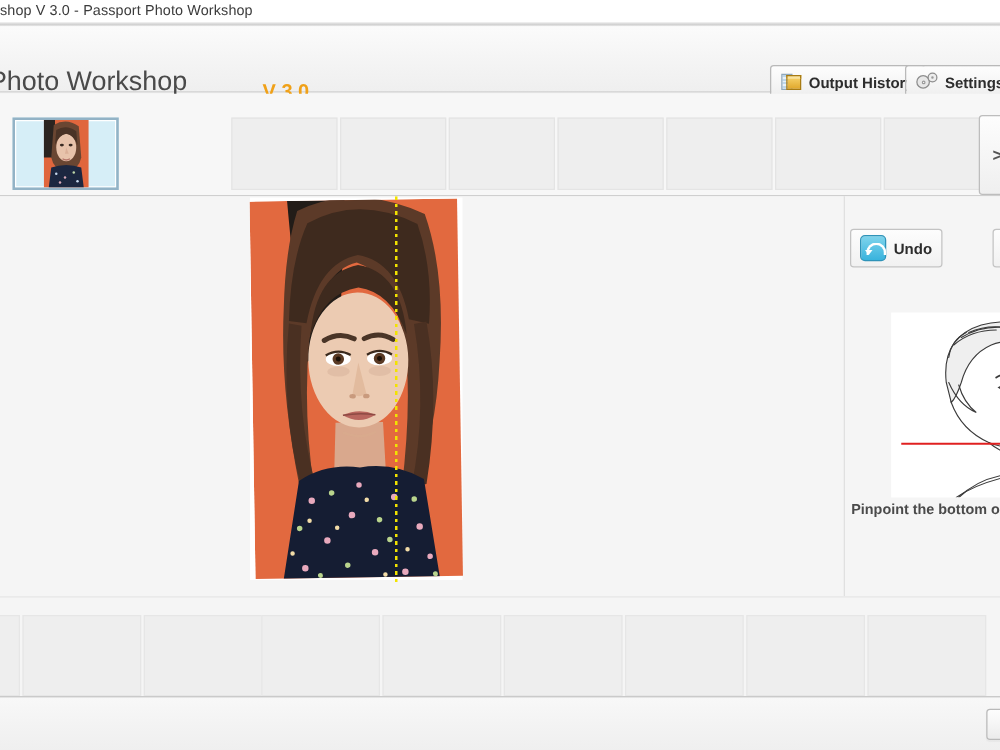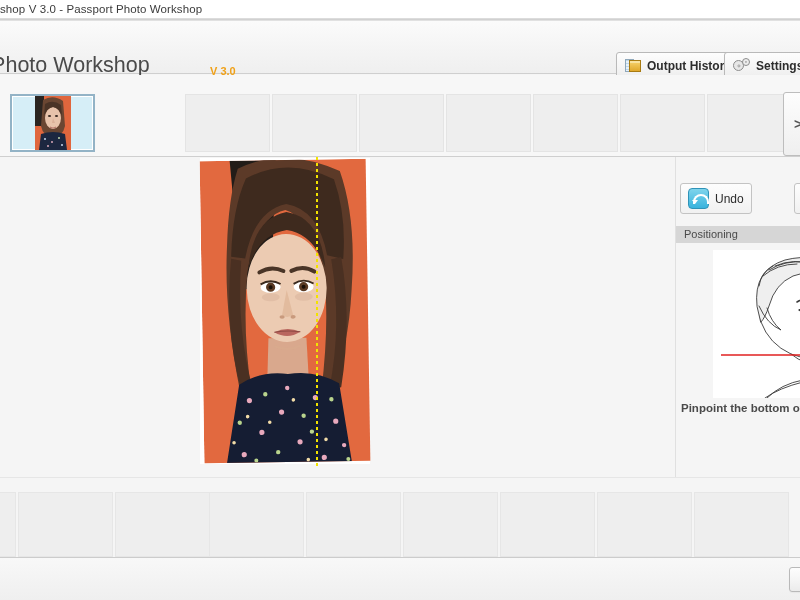--- a/index.html
+++ b/index.html
@@ -36,21 +36,21 @@
     position: absolute; left: 0; top: 21px; width: 800px; height: 53px;
     background: linear-gradient(to bottom,#fbfbfb 0%, #f4f4f4 55%, #efefef 100%);
     border-bottom: 1px solid #cfcfcf;
   }
   .app-title {
     position: absolute; left: -28px; top: 32px;
     font-size: 21.5px; color: #4a4a4a; white-space: nowrap;
   }
   .app-version {
     position: absolute; left: 210px; top: 44px;
-    font-size: 11px; font-weight: bold; color: #f0a118; white-space: nowrap;
+    font-size: 16px; font-weight: bold; color: #f0a118; white-space: nowrap;
   }
 
   .hbtn {
     position: absolute; top: 31px; height: 27px;
     background: linear-gradient(to bottom,#fdfdfd 0%, #f6f6f6 50%, #ededed 100%);
     border: 1px solid #b9b9b9; border-radius: 3px;
     display: flex; align-items: center; gap: 5px;
     padding: 0 8px;
     font-size: 12px; font-weight: bold; color: #2d2d2d; white-space: nowrap;
     box-shadow: 0 1px 1px rgba(0,0,0,0.05);
@@ -171,21 +171,21 @@
   }
   #panel-undo-header { top: 5px; }
   #panel-positioning-header { top: 69px; }
 
   .undo-row { position: absolute; left: 4px; top: 26px; }
   .undobtn {
     position: absolute; top: 0; height: 31px;
     background: linear-gradient(to bottom,#fdfdfd,#f1f1f1);
     border: 1px solid #c3c3c3; border-radius: 3px;
     display: flex; align-items: center; gap: 6px; padding: 0 7px;
-    font-size: 12px; font-weight: normal; color: #2c2c2c; white-space: nowrap;
+    font-size: 12px; font-weight: bold; color: #2c2c2c; white-space: nowrap;
     cursor: default;
   }
   #btn-undo { left: 0px; }
   #btn-redo { left: 114px; width: 104px; }
   .ic-undo {
     width: 21px; height: 21px; flex: none; border-radius: 4px;
     background: linear-gradient(to bottom,#7fd4ec,#39b3dd);
     border: 1px solid #2f93b8;
     position: relative;
   }
@@ -440,21 +440,20 @@
       <div class="undobtn" id="btn-undo">
         <span class="ic-undo"></span>
         <span>Undo</span>
       </div>
       <div class="undobtn" id="btn-redo">
         
         
       </div>
     </div>
 
-    <div class="panel-header" id="panel-positioning-header">Positioning</div>
 
     <div class="posdiagram">
       <svg width="150" height="148" viewBox="0 0 150 148">
         <rect x="0" y="0" width="150" height="148" fill="#ffffff"></rect>
         <g stroke="#3a3a3a" stroke-width="0.9" fill="none" stroke-linecap="round">
 
           <path d="M46 58 Q42 26 66 14 Q96 4 118 22 Q132 36 130 62 Q128 88 112 100 Q96 112 78 104 Q56 94 48 72 Z"></path>
 
           <path d="M44 56 Q40 20 72 10 Q104 2 124 20 Q136 32 134 52 Q128 34 112 26 Q96 20 80 26 Q62 34 56 56 Q52 68 48 72 Z" fill="#efefef"></path>
           <path d="M50 26 Q64 14 84 14"></path>

